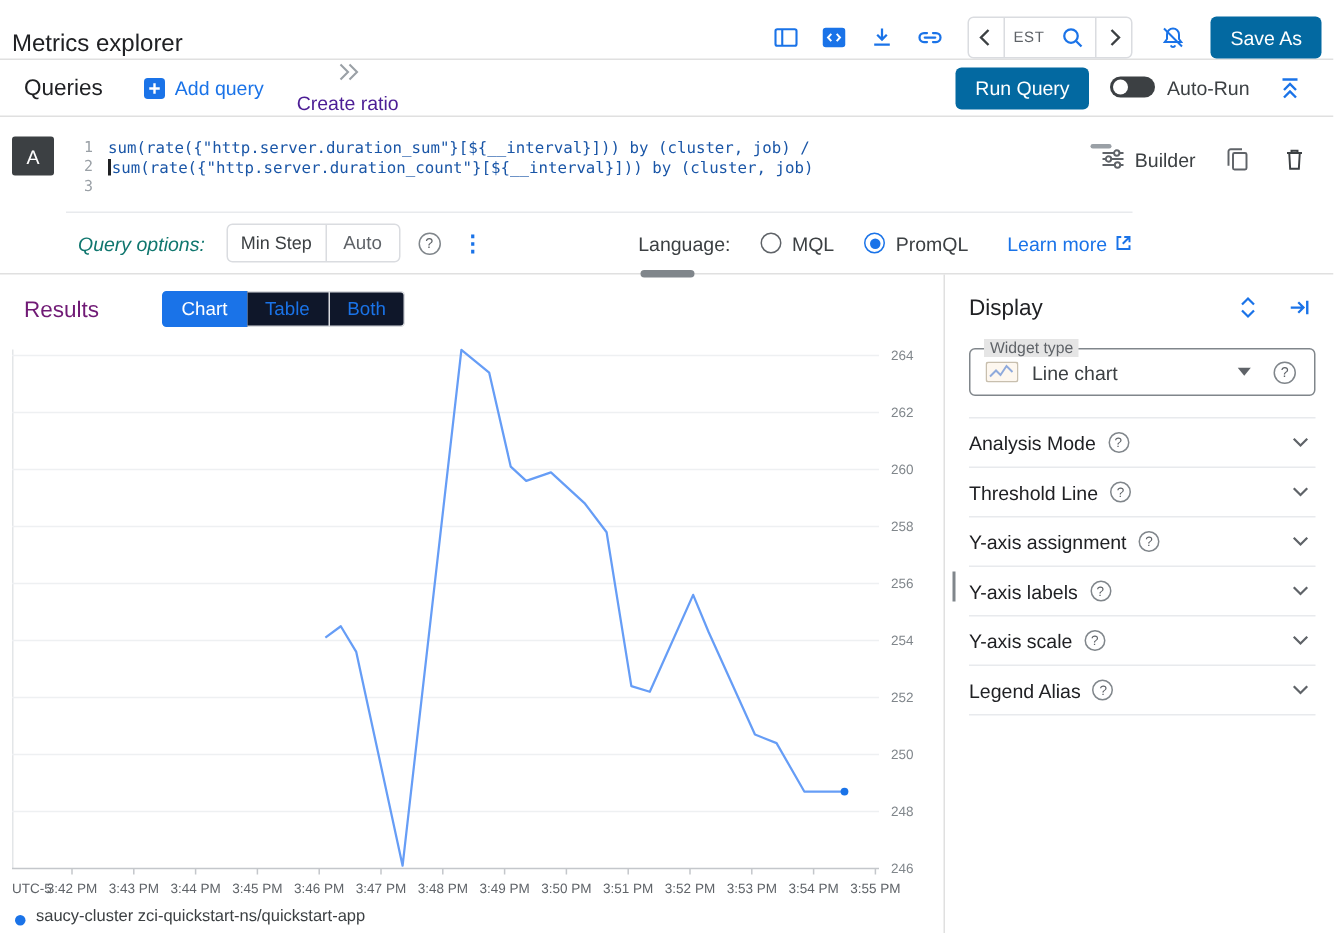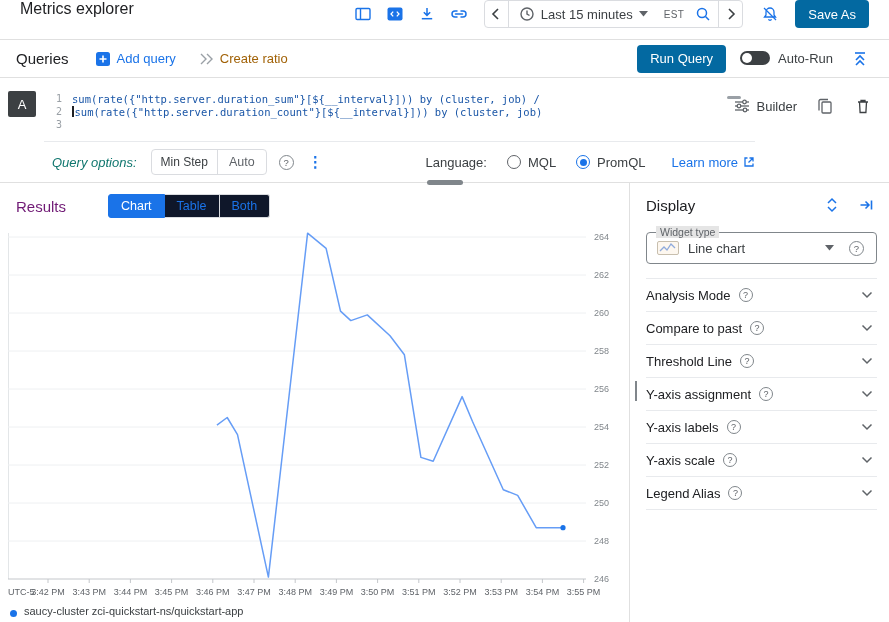--- a/index.html
+++ b/index.html
@@ -1,22 +1,22 @@
 <!DOCTYPE html>
 <html><head>
 <meta charset="utf-8">
 <style>
   * { box-sizing: border-box; margin: 0; padding: 0; }
   html,body { width: 889px; height: 622px; background: #fff; overflow: hidden;
     font-family: "Liberation Sans", sans-serif; color: #202124; font-size: 13px; }
   .app { width: 889px; height: 622px; display: flex; flex-direction: column; background:#fff; }
 
   
-  .topbar { height: 40px; flex: 0 0 40px; display: flex; align-items: flex-start;
-    padding: 0 20px; border-bottom: 1px solid #e0e0e0; }
+  .topbar { height: 40px; flex: 0 0 40px; display: flex; align-items: flex-end;
+    padding: 0 8px; border-bottom: 1px solid #e0e0e0; }
   .page-title { font-size: 16px; color: #202124; }
   .topbar-right { margin-left: auto; display: flex; align-items: center; gap: 6px; }
   .icon-btn { width: 26px; height: 26px; display:flex; align-items:center; justify-content:center;
     background:none; border:none; cursor:pointer; padding:0; }
   .time-group { display:flex; align-items:center; height: 28px; border:1px solid #dadce0;
     border-radius: 4px; margin: 0 8px 0 6px; }
   .time-nav { width: 24px; height: 100%; display:flex; align-items:center; justify-content:center;
     background:none; border:none; cursor:pointer; }
   .time-nav.prev { border-right: 1px solid #dadce0; }
   .time-nav.next { border-left: 1px solid #dadce0; }
@@ -26,21 +26,21 @@
   .btn-primary { height: 28px; background:#0369a1; color:#fff; font-size:13px; border:none;
     border-radius:4px; padding: 0 13px; cursor:pointer; font-family: inherit; }
 
   
   .queries-bar { height: 38px; flex: 0 0 38px; display:flex; align-items:center;
     padding: 0 16px; border-bottom: 1px solid #e0e0e0; }
   .queries-title { font-size: 15px; color:#202124; }
   .link-btn { display:flex; align-items:center; gap:6px; background:none; border:none;
     color:#1a73e8; font-size:13px; cursor:pointer; font-family:inherit; }
   .link-btn.add { margin-left: 26px; }
-  .link-btn.disabled { color:#a16207; cursor:default; margin-left: 22px; }
+  .link-btn.disabled { color:#4c1d95; cursor:default; margin-left: 22px; flex-direction: column; }
   .queries-right { margin-left:auto; display:flex; align-items:center; gap: 14px; }
   .toggle-wrap { display:flex; gap:8px; cursor:pointer; }
   .toggle { width: 30px; height: 14px; border-radius: 7px; background:#3c4043; position:relative; }
   .toggle .knob { position:absolute; left:2px; top:2px; width:10px; height:10px; border-radius:50%; background:#fff; }
   .toggle-label { font-size: 13px; color:#3c4043; }
 
   
   .query-section { position: relative; border-bottom: 1px solid #e0e0e0; padding-top: 10px;
     flex: 0 0 105px; height: 105px; }
   .query-badge { position:absolute; left:8px; top:13px; width:28px; height:26px; background:#3c4043;
@@ -146,30 +146,20 @@
             <path d="M8 6H6a3 3 0 0 0 0 6h2 M12 6h2a3 3 0 0 1 0 6h-2 M6.5 9h7" stroke="#1a73e8" stroke-width="1.5" fill="none" stroke-linecap="round"></path>
           </svg>
       </button>
 
       <div class="time-group">
         <button class="time-nav prev">
           <svg width="10" height="12" viewBox="0 0 10 12">
               <path d="M7 1 2 6l5 5" stroke="#3c4043" stroke-width="1.6" fill="none"></path>
             </svg>
         </button>
-        <div class="time-main">
-          <svg width="16" height="16" viewBox="0 0 16 16">
-              <circle cx="8" cy="8" r="6" stroke="#5f6368" fill="none" stroke-width="1.4"></circle>
-              <path d="M8 4.5V8l2.5 1.5" stroke="#5f6368" stroke-width="1.4" fill="none"></path>
-            </svg>
-          <span class="time-label">Last 15 minutes</span>
-          <svg width="9" height="6" viewBox="0 0 9 6">
-              <path d="M0 0h9L4.5 5.5z" fill="#5f6368"></path>
-            </svg>
-        </div>
         <span class="tz-label">EST</span>
         <button class="icon-btn" style="width:30px;">
           <svg width="16" height="16" viewBox="0 0 16 16">
               <circle cx="7" cy="7" r="4.5" stroke="#1a73e8" stroke-width="1.5" fill="none"></circle>
               <path d="M10.5 10.5 14 14" stroke="#1a73e8" stroke-width="1.5"></path>
             </svg>
         </button>
         <button class="time-nav next">
           <svg width="10" height="12" viewBox="0 0 10 12">
               <path d="M3 1l5 5-5 5" stroke="#3c4043" stroke-width="1.6" fill="none"></path>
@@ -401,27 +391,20 @@
 
       <div class="disp-list">
         <div class="disp-row">
           <span class="disp-label">Analysis Mode</span>
           <span class="help-circle"></span>
           <svg class="chev" width="12" height="8" viewBox="0 0 12 8">
               <path d="M1.5 1.5 6 6l4.5-4.5" stroke="#5f6368" fill="none" stroke-width="1.5"></path>
             </svg>
         </div>
         <div class="disp-row">
-          <span class="disp-label">Compare to past</span>
-          <span class="help-circle"></span>
-          <svg class="chev" width="12" height="8" viewBox="0 0 12 8">
-              <path d="M1.5 1.5 6 6l4.5-4.5" stroke="#5f6368" fill="none" stroke-width="1.5"></path>
-            </svg>
-        </div>
-        <div class="disp-row">
           <span class="disp-label">Threshold Line</span>
           <span class="help-circle"></span>
           <svg class="chev" width="12" height="8" viewBox="0 0 12 8">
               <path d="M1.5 1.5 6 6l4.5-4.5" stroke="#5f6368" fill="none" stroke-width="1.5"></path>
             </svg>
         </div>
         <div class="disp-row">
           <span class="disp-label">Y-axis assignment</span>
           <span class="help-circle"></span>
           <svg class="chev" width="12" height="8" viewBox="0 0 12 8">

